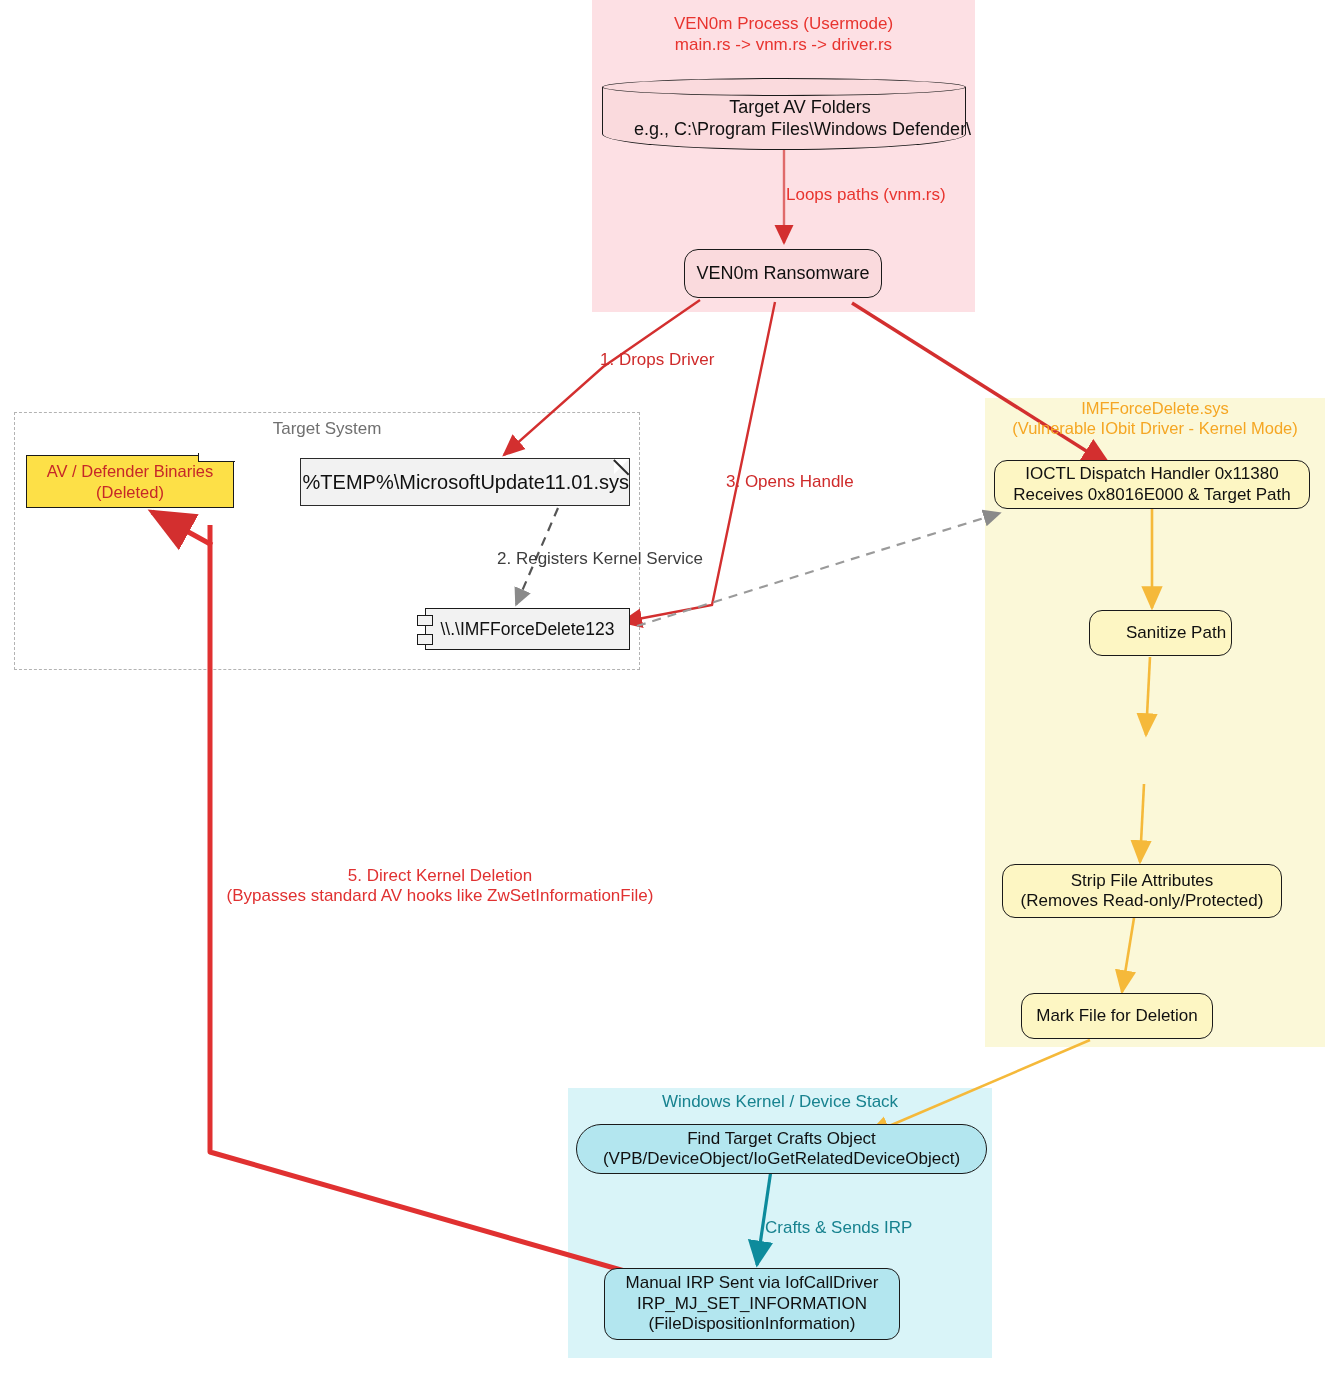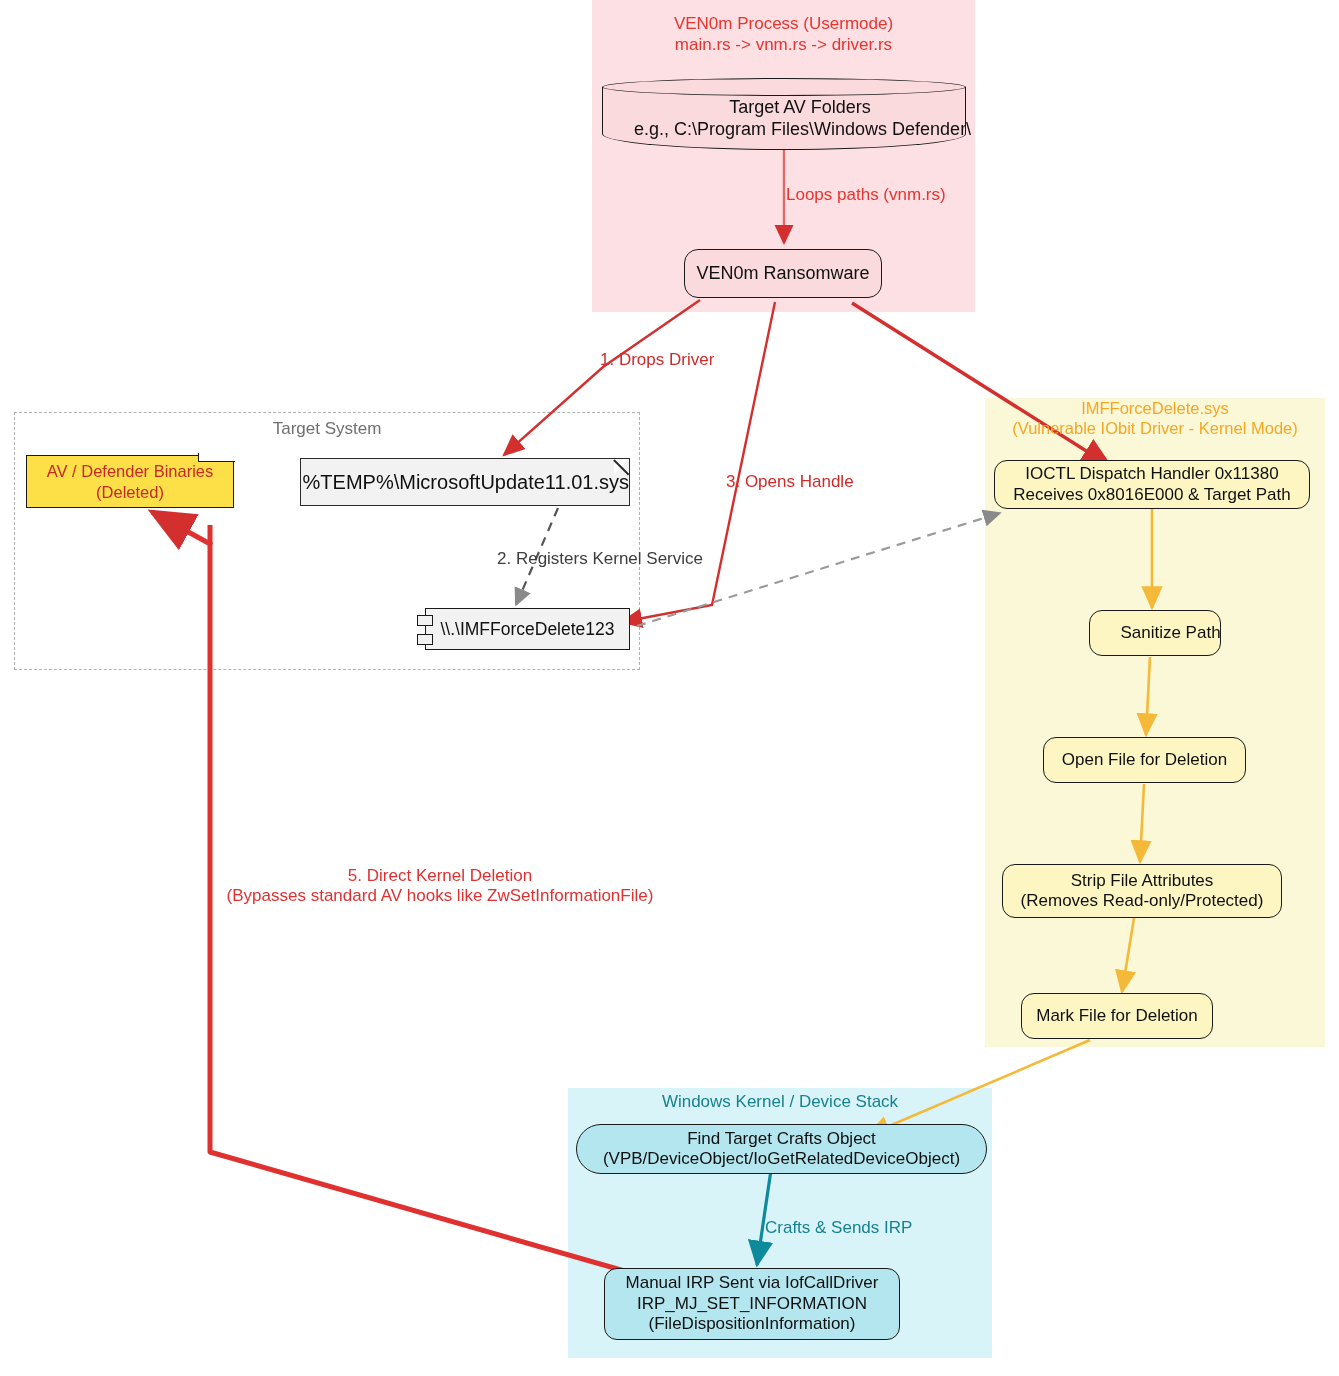--- a/index.html
+++ b/index.html
@@ -249,27 +249,24 @@
     <span>\\.\IMFForceDelete123</span>
   </div>
   <div class="comp-tab" style="left:417px; top:615px;"></div>
   <div class="comp-tab" style="left:417px; top:634px;"></div>
 
   <div class="node node-round" style="left:994px; top:460px; width:316px; height:49px; background:#fdf6c3; font-size:17px;">
     <span>IOCTL Dispatch Handler 0x11380
 Receives 0x8016E000 &amp; Target Path</span>
   </div>
 
-  <div class="node node-round" style="left:1089px; top:610px; width:132px; height:46px; background:#fdf6c3; font-size:17px;padding-left:31px;">
+  <div class="node node-round" style="left:1089px; top:610px; width:143px; height:46px; background:#fdf6c3; font-size:17px;padding-left:31px;">
     <span>Sanitize Path</span>
   </div>
 
-  <div class="node node-round" style="left:1043px; top:737px; width:203px; height:46px; background:#fdf6c3; font-size:17px;">
-    <span>Open File for Deletion</span>
-  </div>
 
   <div class="node node-round" style="left:1002px; top:864px; width:280px; height:54px; background:#fdf6c3; font-size:17px;">
     <span>Strip File Attributes
 (Removes Read-only/Protected)</span>
   </div>
 
   <div class="node node-round" style="left:1021px; top:993px; width:192px; height:46px; background:#fdf6c3; font-size:17px;">
     <span>Mark File for Deletion</span>
   </div>
 

